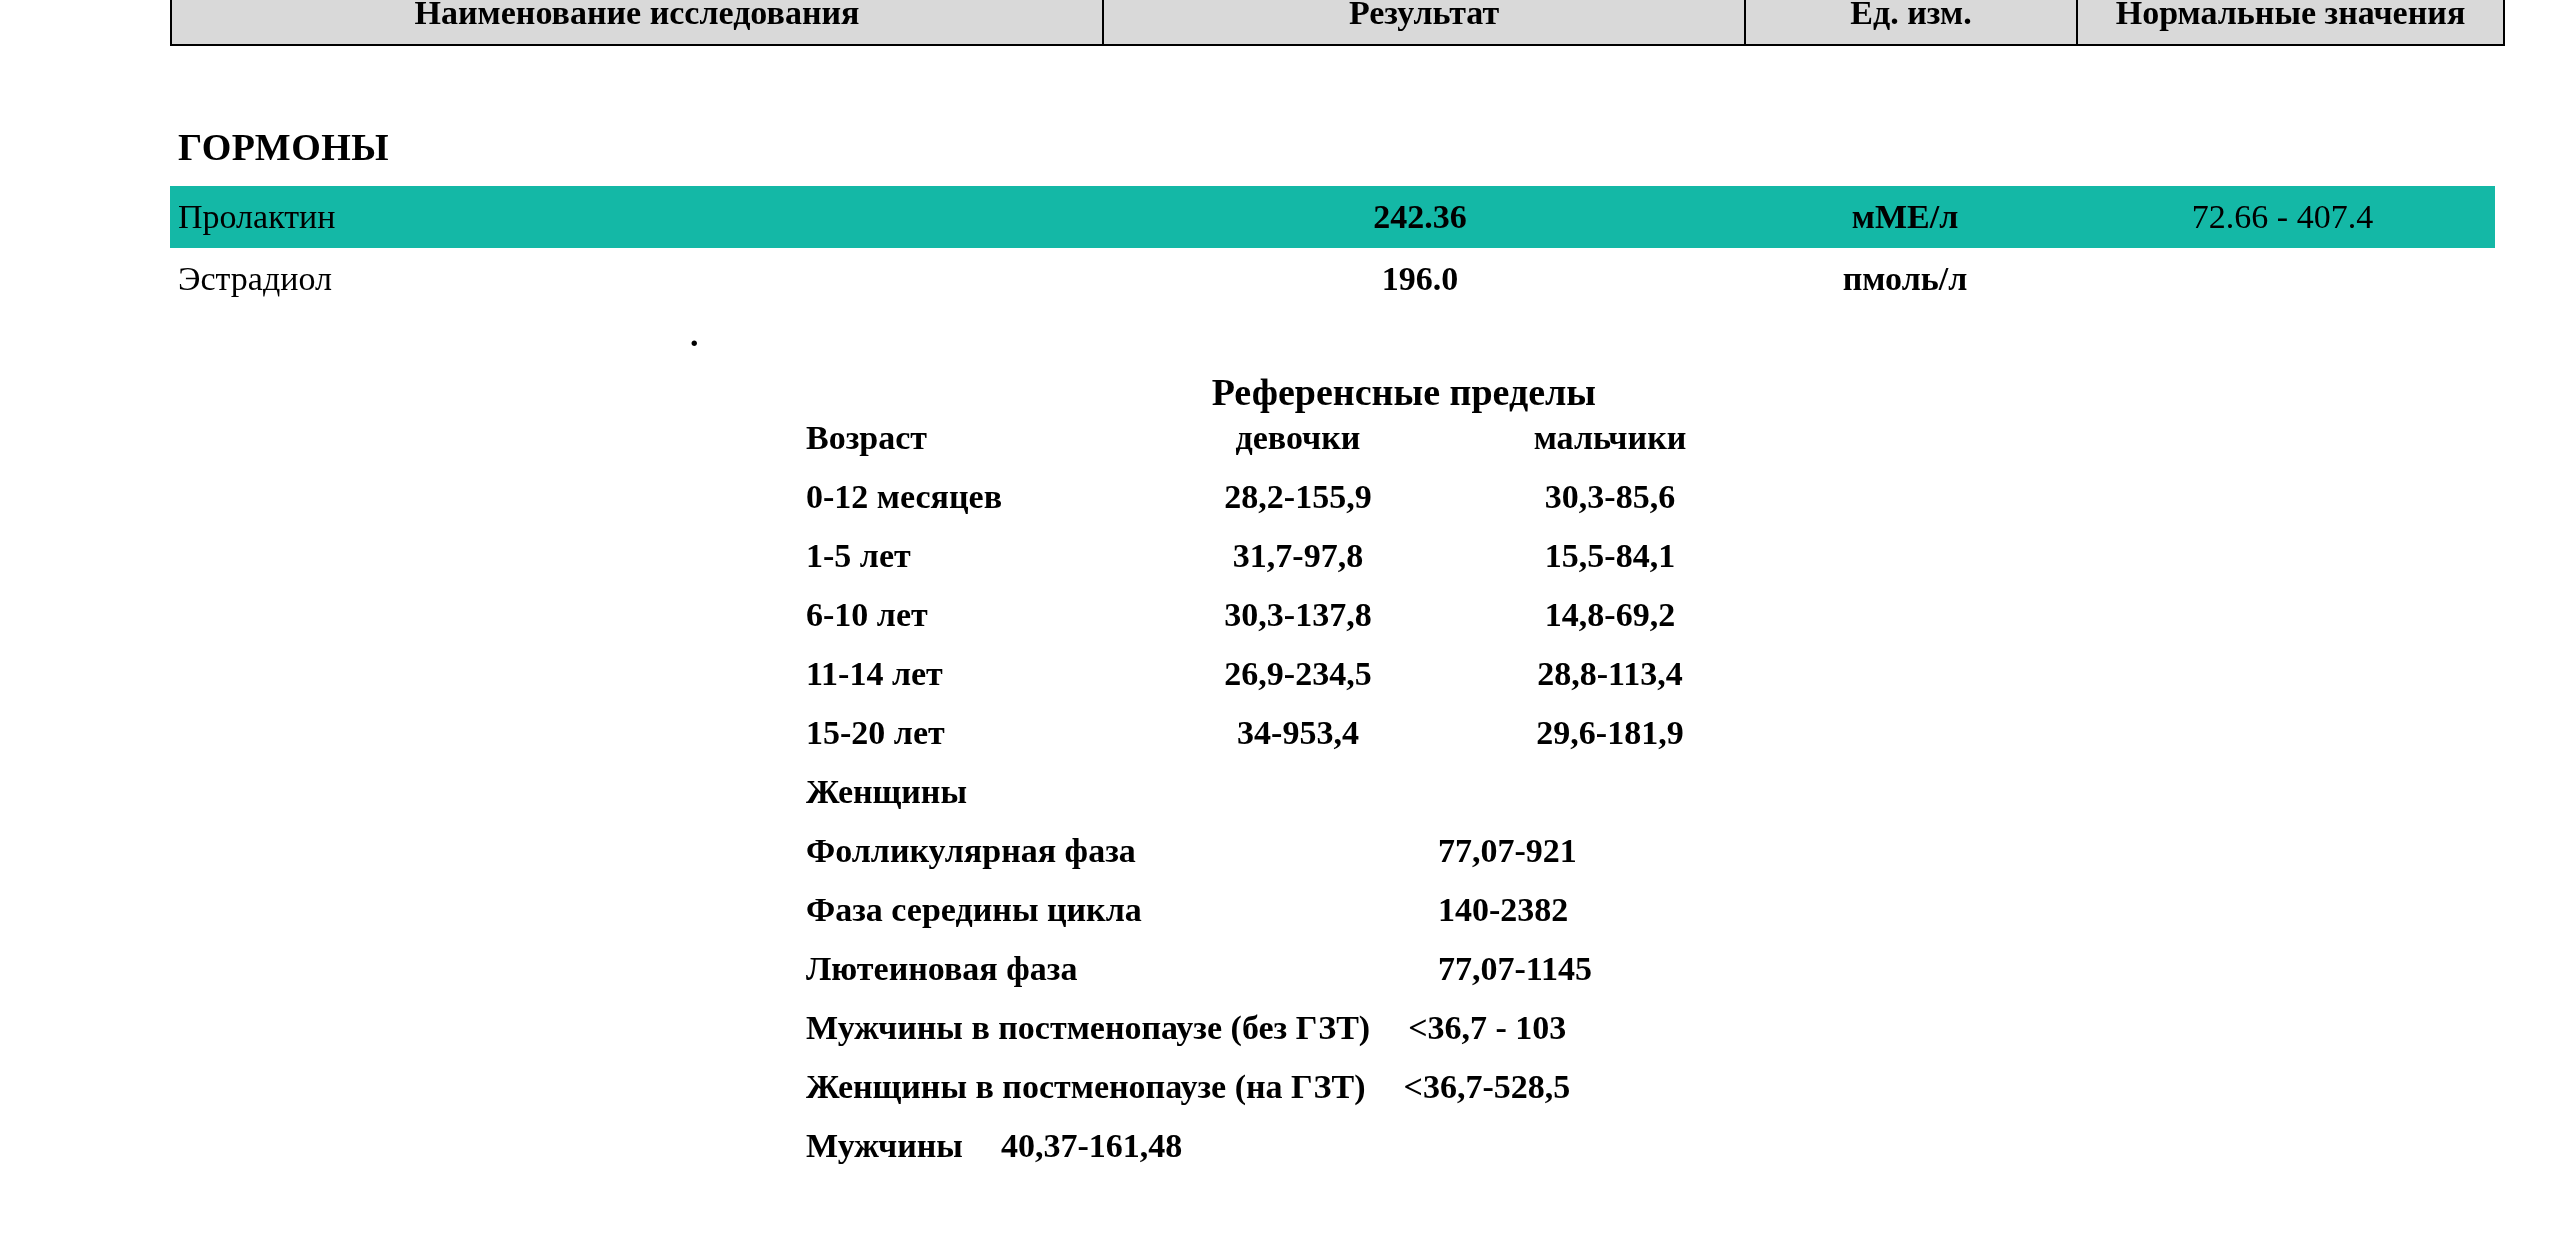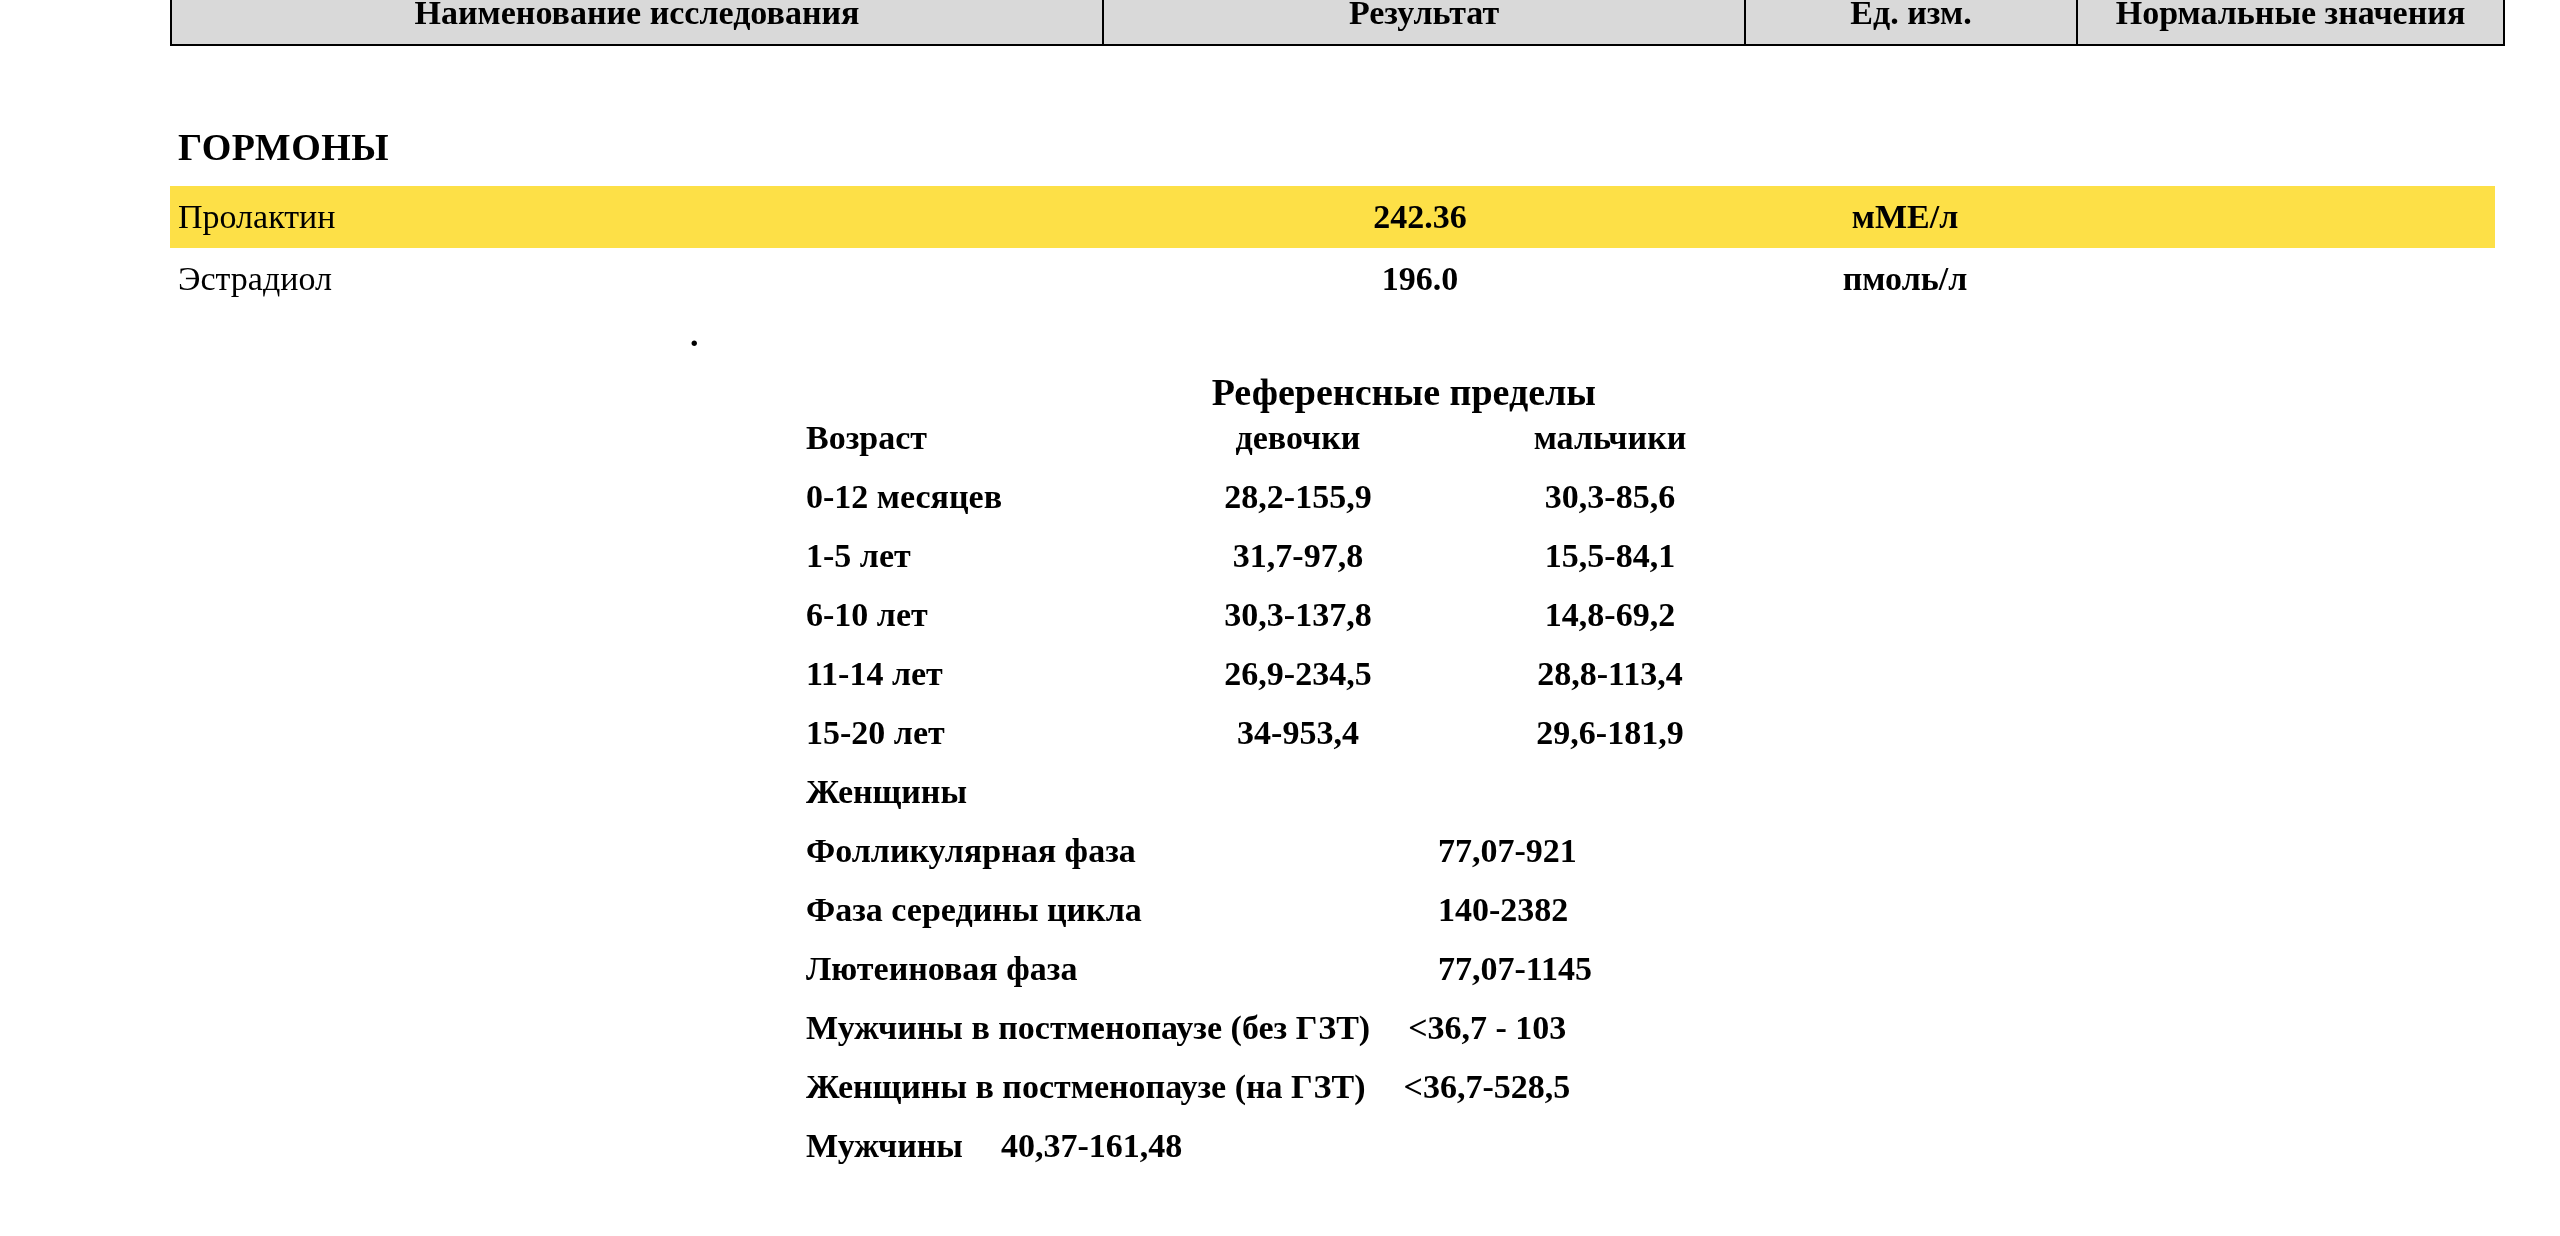--- a/index.html
+++ b/index.html
@@ -63,21 +63,21 @@
     top: 186px;
     width: 2325px;
   }
   .data-row {
     display: flex;
     align-items: center;
     height: 62px;
     font-size: 34px;
   }
   .data-row.shaded {
-    background: #fde047;
+    background: #14b8a6;
   }
   .cell-name {
     width: 930px;
     padding-left: 8px;
     box-sizing: border-box;
     text-align: left;
     font-weight: normal;
   }
   .cell-res {
     width: 640px;
@@ -161,20 +161,21 @@
     </thead>
   </table>
 
   <div class="section-title">ГОРМОНЫ</div>
 
   <div class="data-rows">
     <div class="data-row shaded">
       <div class="cell-name">Пролактин</div>
       <div class="cell-res">242.36</div>
       <div class="cell-unit">мМЕ/л</div>
+      <div class="cell-norm">72.66 - 407.4</div>
     </div>
     <div class="data-row">
       <div class="cell-name">Эстрадиол</div>
       <div class="cell-res">196.0</div>
       <div class="cell-unit">пмоль/л</div>
       <div class="cell-norm"></div>
     </div>
   </div>
 
   <div class="dot-mark">.</div>

